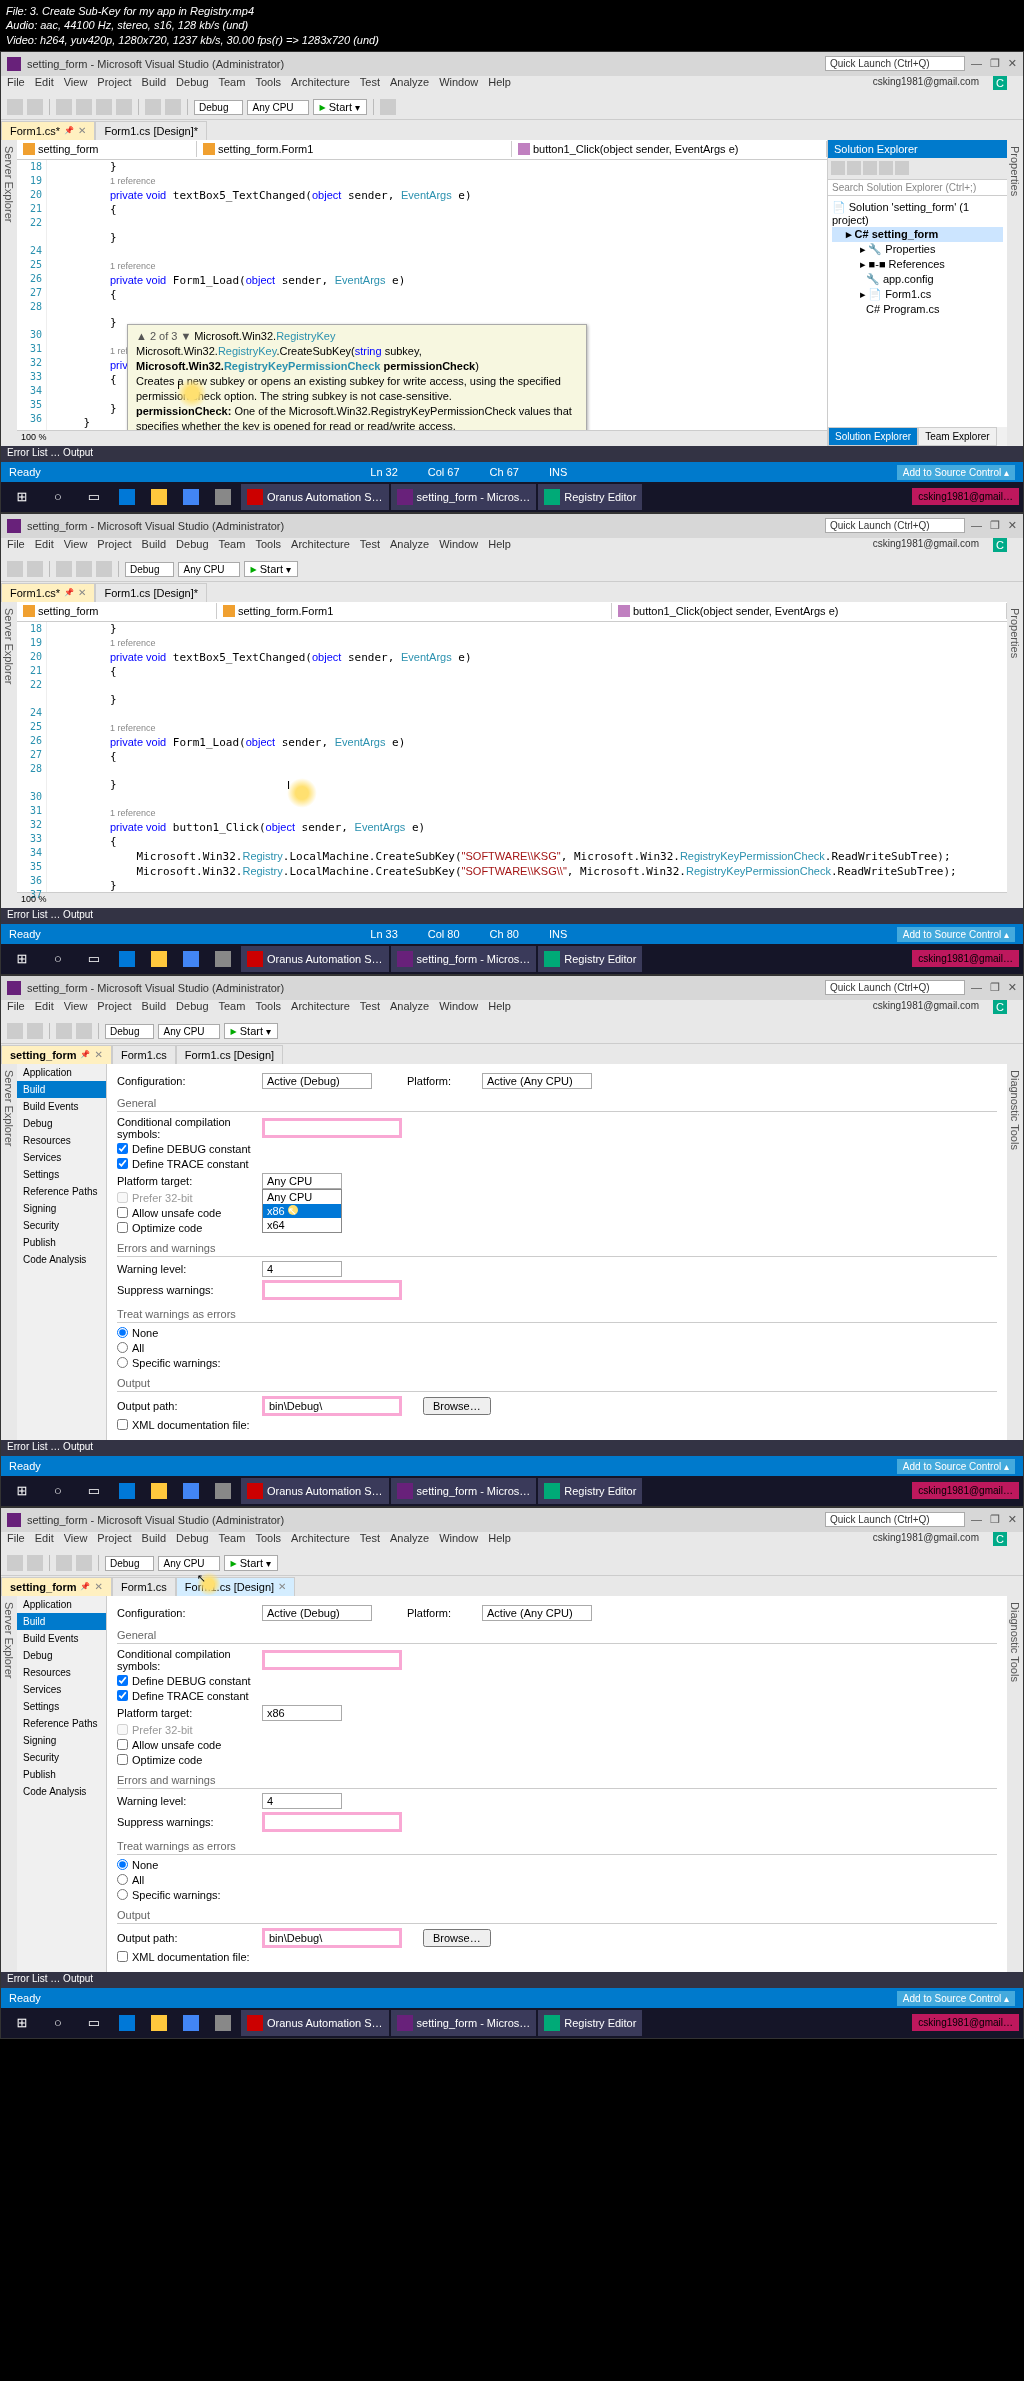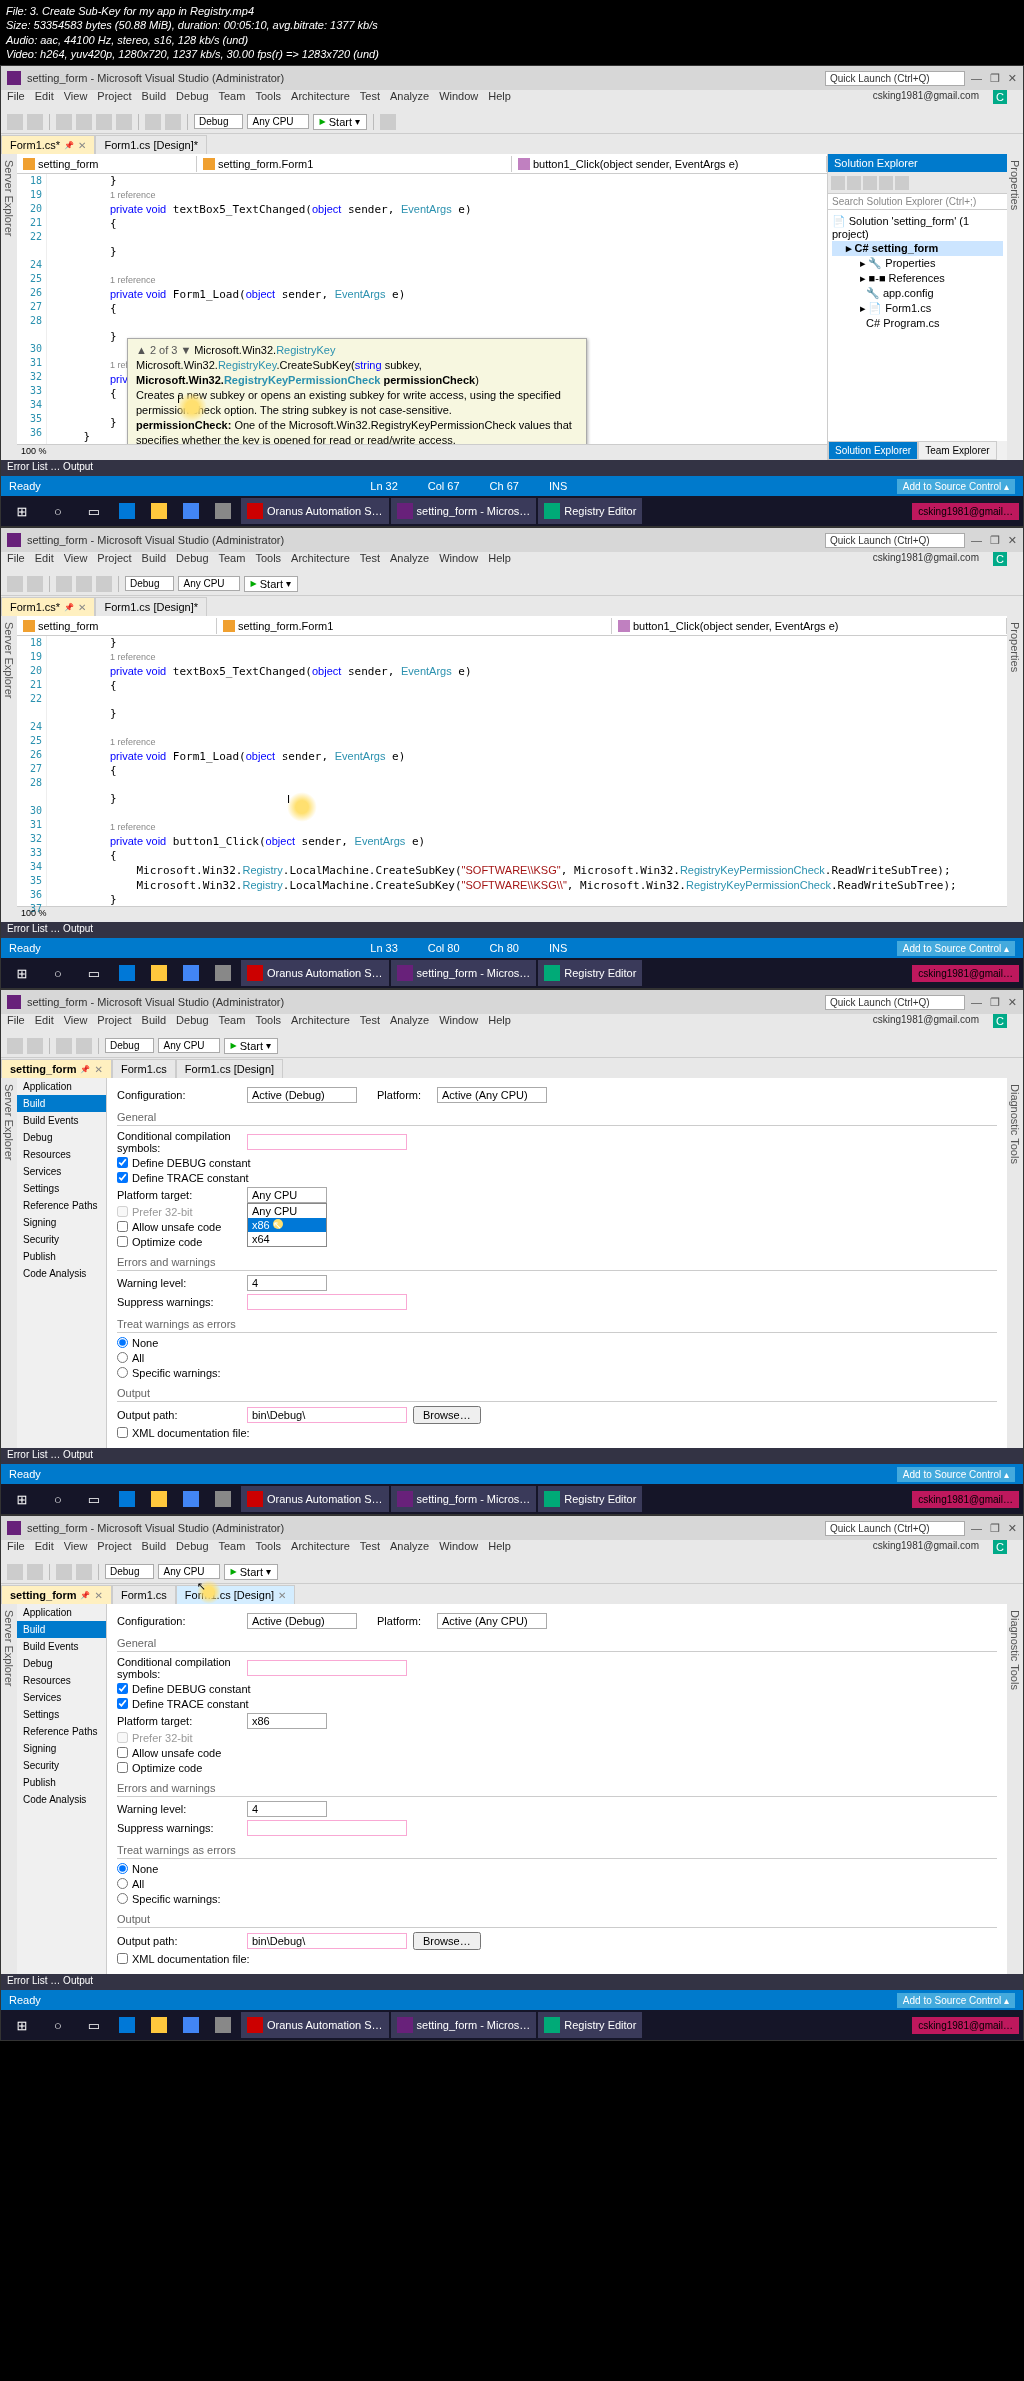--- a/index.html
+++ b/index.html
@@ -63,41 +63,40 @@
 .taskbar .win-btn{width:34px;height:26px;display:flex;align-items:center;justify-content:center;color:#fff;font-size:13px}
 .taskbar .task{height:26px;display:flex;align-items:center;padding:0 6px;color:#fff;font-size:10px;gap:4px;min-width:30px}
 .taskbar .task.active{background:#3a3a5a}
 .taskbar .task .ico{width:16px;height:16px;background:#555}
 .taskbar .tray{margin-left:auto;background:#be185d;color:#000;padding:3px 6px;font-size:10px;display:flex;align-items:center}
 .props-page{display:flex;background:#fff}
 .props-sidebar{width:90px;background:#f0f0f0;border-right:1px solid #ccc}
 .props-sidebar div{padding:3px 6px;font-size:10px}
 .props-sidebar .sel{background:#fff}
 .props-content{flex:1;padding:6px 10px;font-size:10px}
-.props-row{display:flex;align-items:center;margin:3px 0;gap:0}
+.props-row{display:flex;align-items:center;margin:3px 0;gap:15px}
 .props-row label{width:130px}
 .props-section{color:#666;margin:8px 0 4px;border-bottom:1px solid #ccc;padding-bottom:2px}
 .props-combo{border:1px solid #aaa;padding:1px 4px;width:80px;background:#fff;display:inline-block}
-.props-input{border:1px solid #f9a8d4;padding:1px 4px;width:160px;background:#fff}
+.props-input{border:3px solid #f9a8d4;padding:1px 4px;width:140px;background:#fff}
 .props-chk{display:flex;align-items:flex-start;gap:4px}
 input[type=checkbox],input[type=radio]{width:11px;height:11px}
 .dropdown-open{position:relative;display:inline-block}
 .dd-list{position:absolute;top:16px;left:0;background:#fff;border:1px solid #888;width:80px;z-index:10}
 .dd-list div{padding:1px 4px}
 .dd-list .hover{background:#0078d7;color:#fff}
 .right-tabs{width:16px;background:#e8e8e8;writing-mode:vertical-lr;font-size:9px;color:#555;display:flex;flex-direction:column;gap:8px;padding:6px 2px}
 .main-row{display:flex}
 .main-content{flex:1}
 </style>
 </head>
 <body>
 
 <div class="video-meta">
   <div>File: 3. Create Sub-Key for my app in Registry.mp4</div>
-  <div>Size: 53354583 bytes (50.88 MiB), duration: 00:05:10, avg.bitrate: 1377 kb/s</div>
   <div>Audio: aac, 44100 Hz, stereo, s16, 128 kb/s (und)</div>
   <div>Video: h264, yuv420p, 1280x720, 1237 kb/s, 30.00 fps(r) =&gt; 1283x720 (und)</div>
 </div>
 
 <div class="frame">
   <div class="vs-titlebar">
     <div class="vs-logo"></div>
     <span>setting_form - Microsoft Visual Studio  (Administrator)</span>
     <div class="quick-launch">Quick Launch (Ctrl+Q)</div>
     <div class="win-btns">

